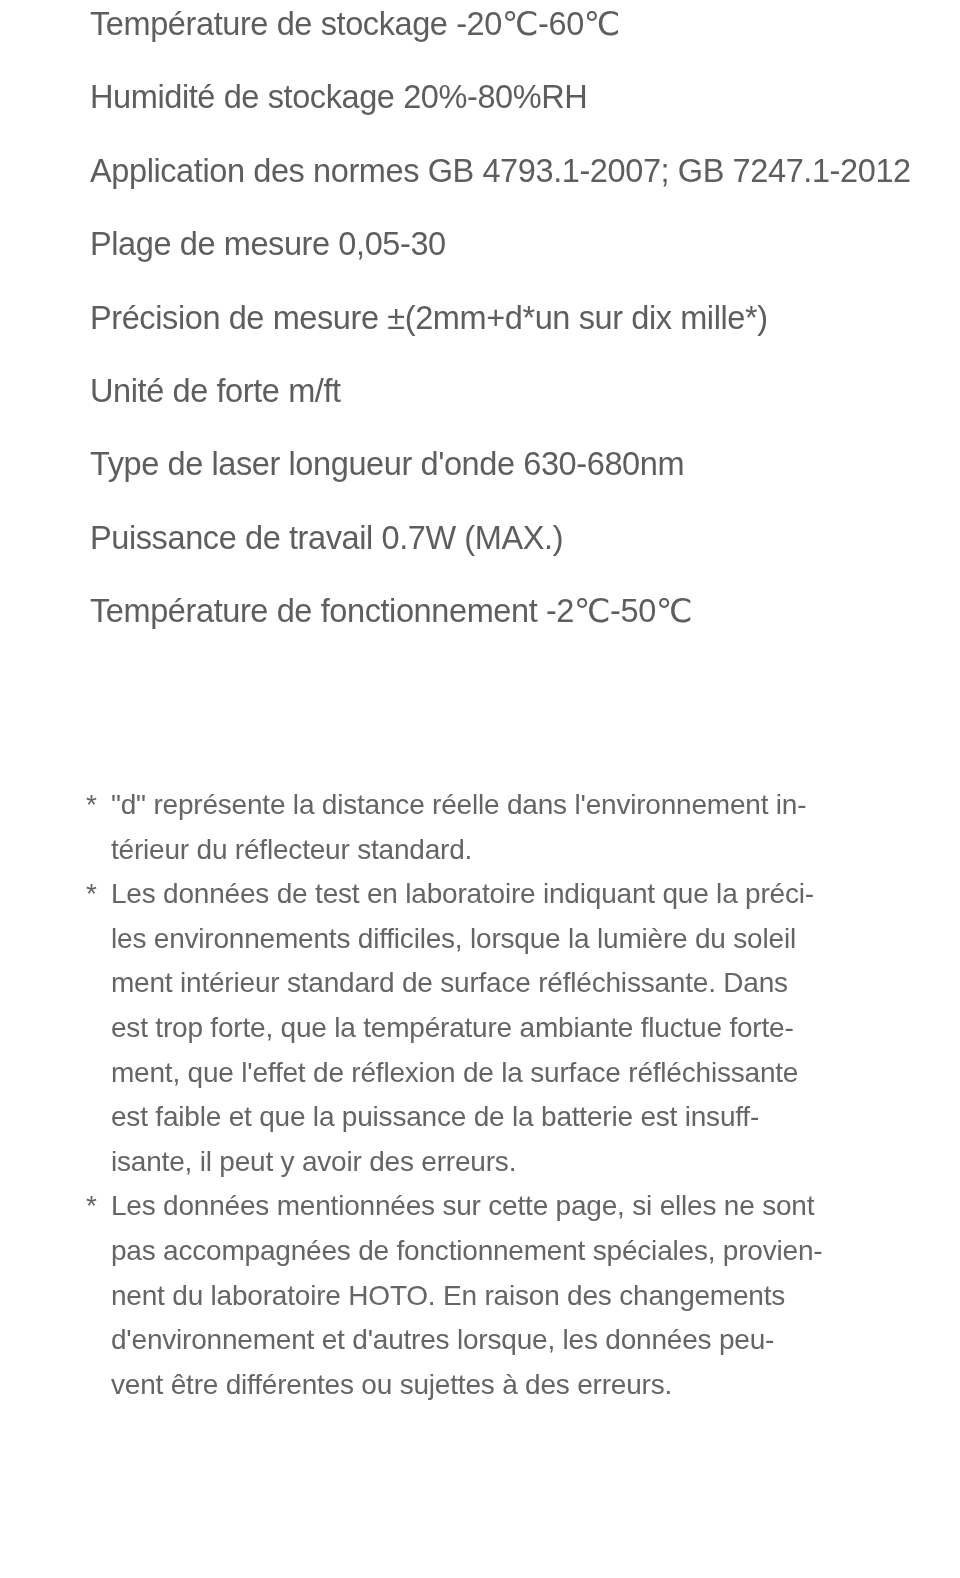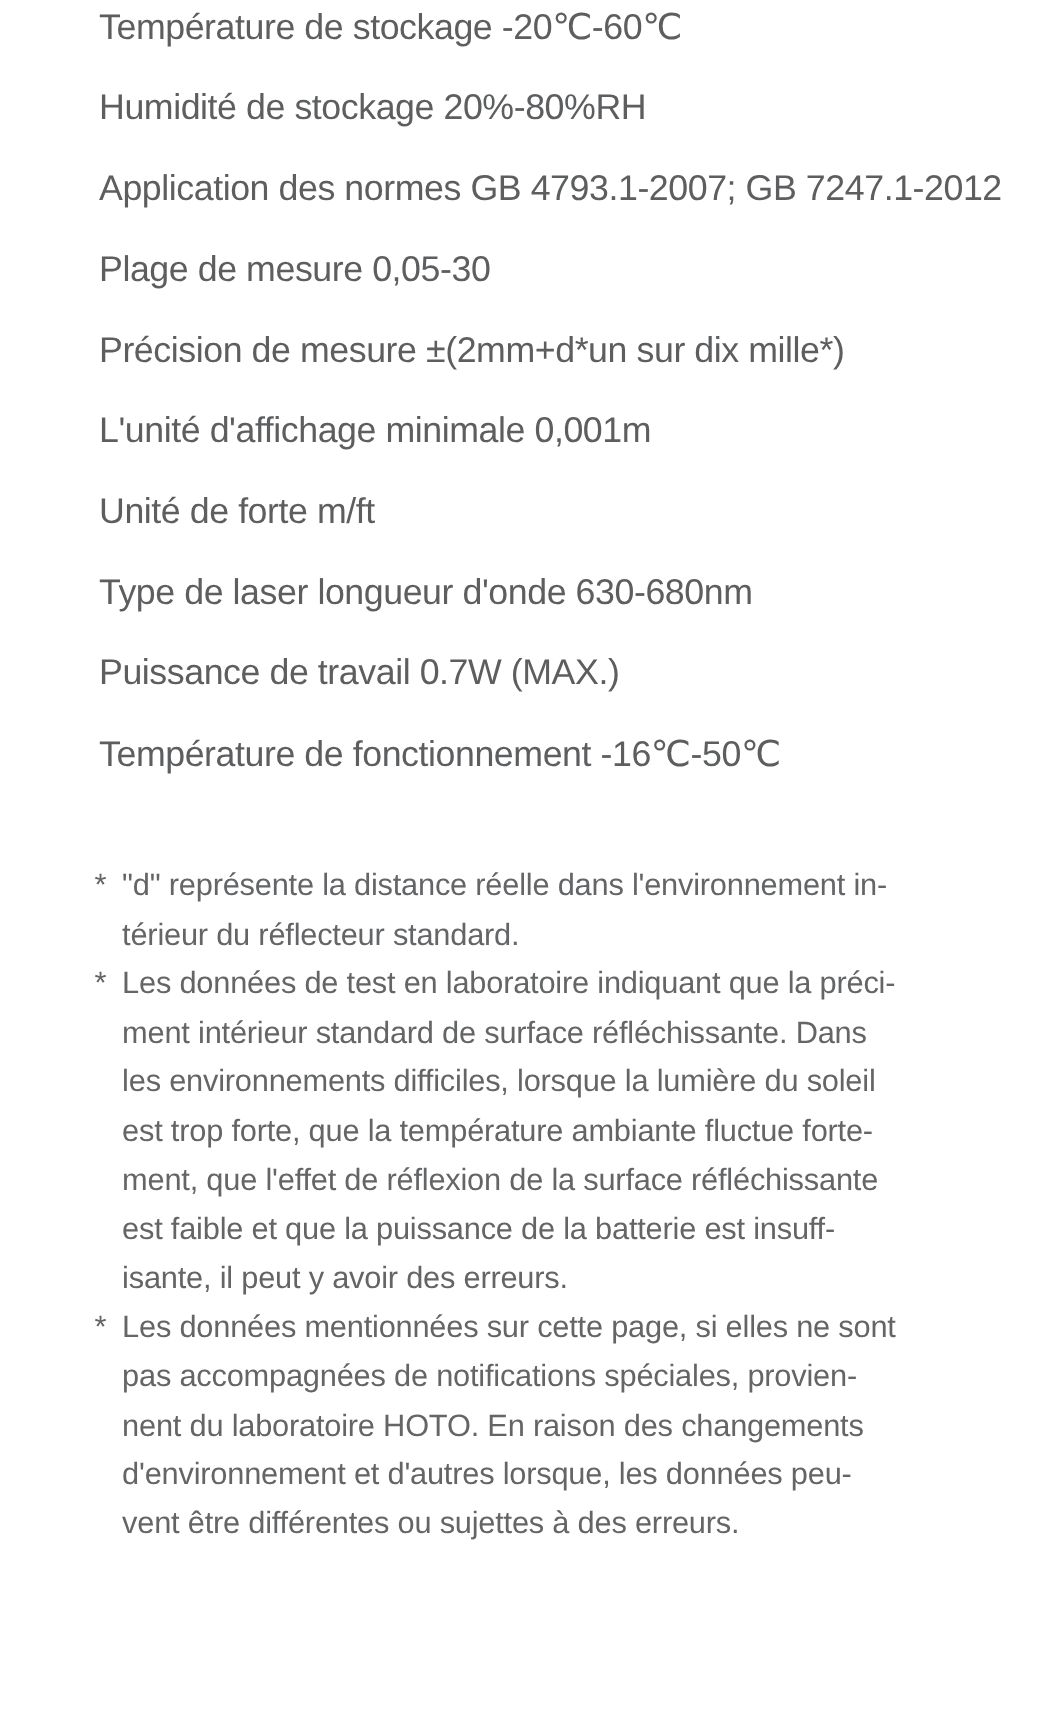--- a/index.html
+++ b/index.html
@@ -64,44 +64,43 @@
 </head>
 <body>
 
 <main>
   <ul class="specs">
       <li>Température de stockage -20℃-60℃</li>
       <li>Humidité de stockage 20%-80%RH</li>
       <li>Application des normes GB 4793.1-2007; GB 7247.1-2012</li>
       <li>Plage de mesure 0,05-30</li>
       <li>Précision de mesure ±(2mm+d*un sur dix mille*)</li>
-      <li>L'unité d'affichage minimale 0,001m</li>
       <li>Unité de forte m/ft</li>
       <li>Type de laser longueur d'onde 630-680nm</li>
       <li>Puissance de travail 0.7W (MAX.)</li>
-      <li>Température de fonctionnement -16℃-50℃</li>
+      <li>Température de fonctionnement -2℃-50℃</li>
     </ul>
   <ul class="footnotes">
       <li>
         <span class="marker">*</span>
         <div class="fline">"d" représente la distance réelle dans l'environnement in-</div>
         <div class="fline">térieur du réflecteur standard.</div>
       </li>
       <li>
         <span class="marker">*</span>
         <div class="fline">Les données de test en laboratoire indiquant que la préci-</div>
+        <div class="fline">les environnements difficiles, lorsque la lumière du soleil</div>
         <div class="fline">ment intérieur standard de surface réfléchissante. Dans</div>
-        <div class="fline">les environnements difficiles, lorsque la lumière du soleil</div>
         <div class="fline">est trop forte, que la température ambiante fluctue forte-</div>
         <div class="fline">ment, que l'effet de réflexion de la surface réfléchissante</div>
         <div class="fline">est faible et que la puissance de la batterie est insuff-</div>
         <div class="fline">isante, il peut y avoir des erreurs.</div>
       </li>
       <li>
         <span class="marker">*</span>
         <div class="fline">Les données mentionnées sur cette page, si elles ne sont</div>
-        <div class="fline">pas accompagnées de notifications spéciales, provien-</div>
+        <div class="fline">pas accompagnées de fonctionnement spéciales, provien-</div>
         <div class="fline">nent du laboratoire HOTO. En raison des changements</div>
         <div class="fline">d'environnement et d'autres lorsque, les données peu-</div>
         <div class="fline">vent être différentes ou sujettes à des erreurs.</div>
       </li>
     </ul>
 </main>
 
 </body></html>

